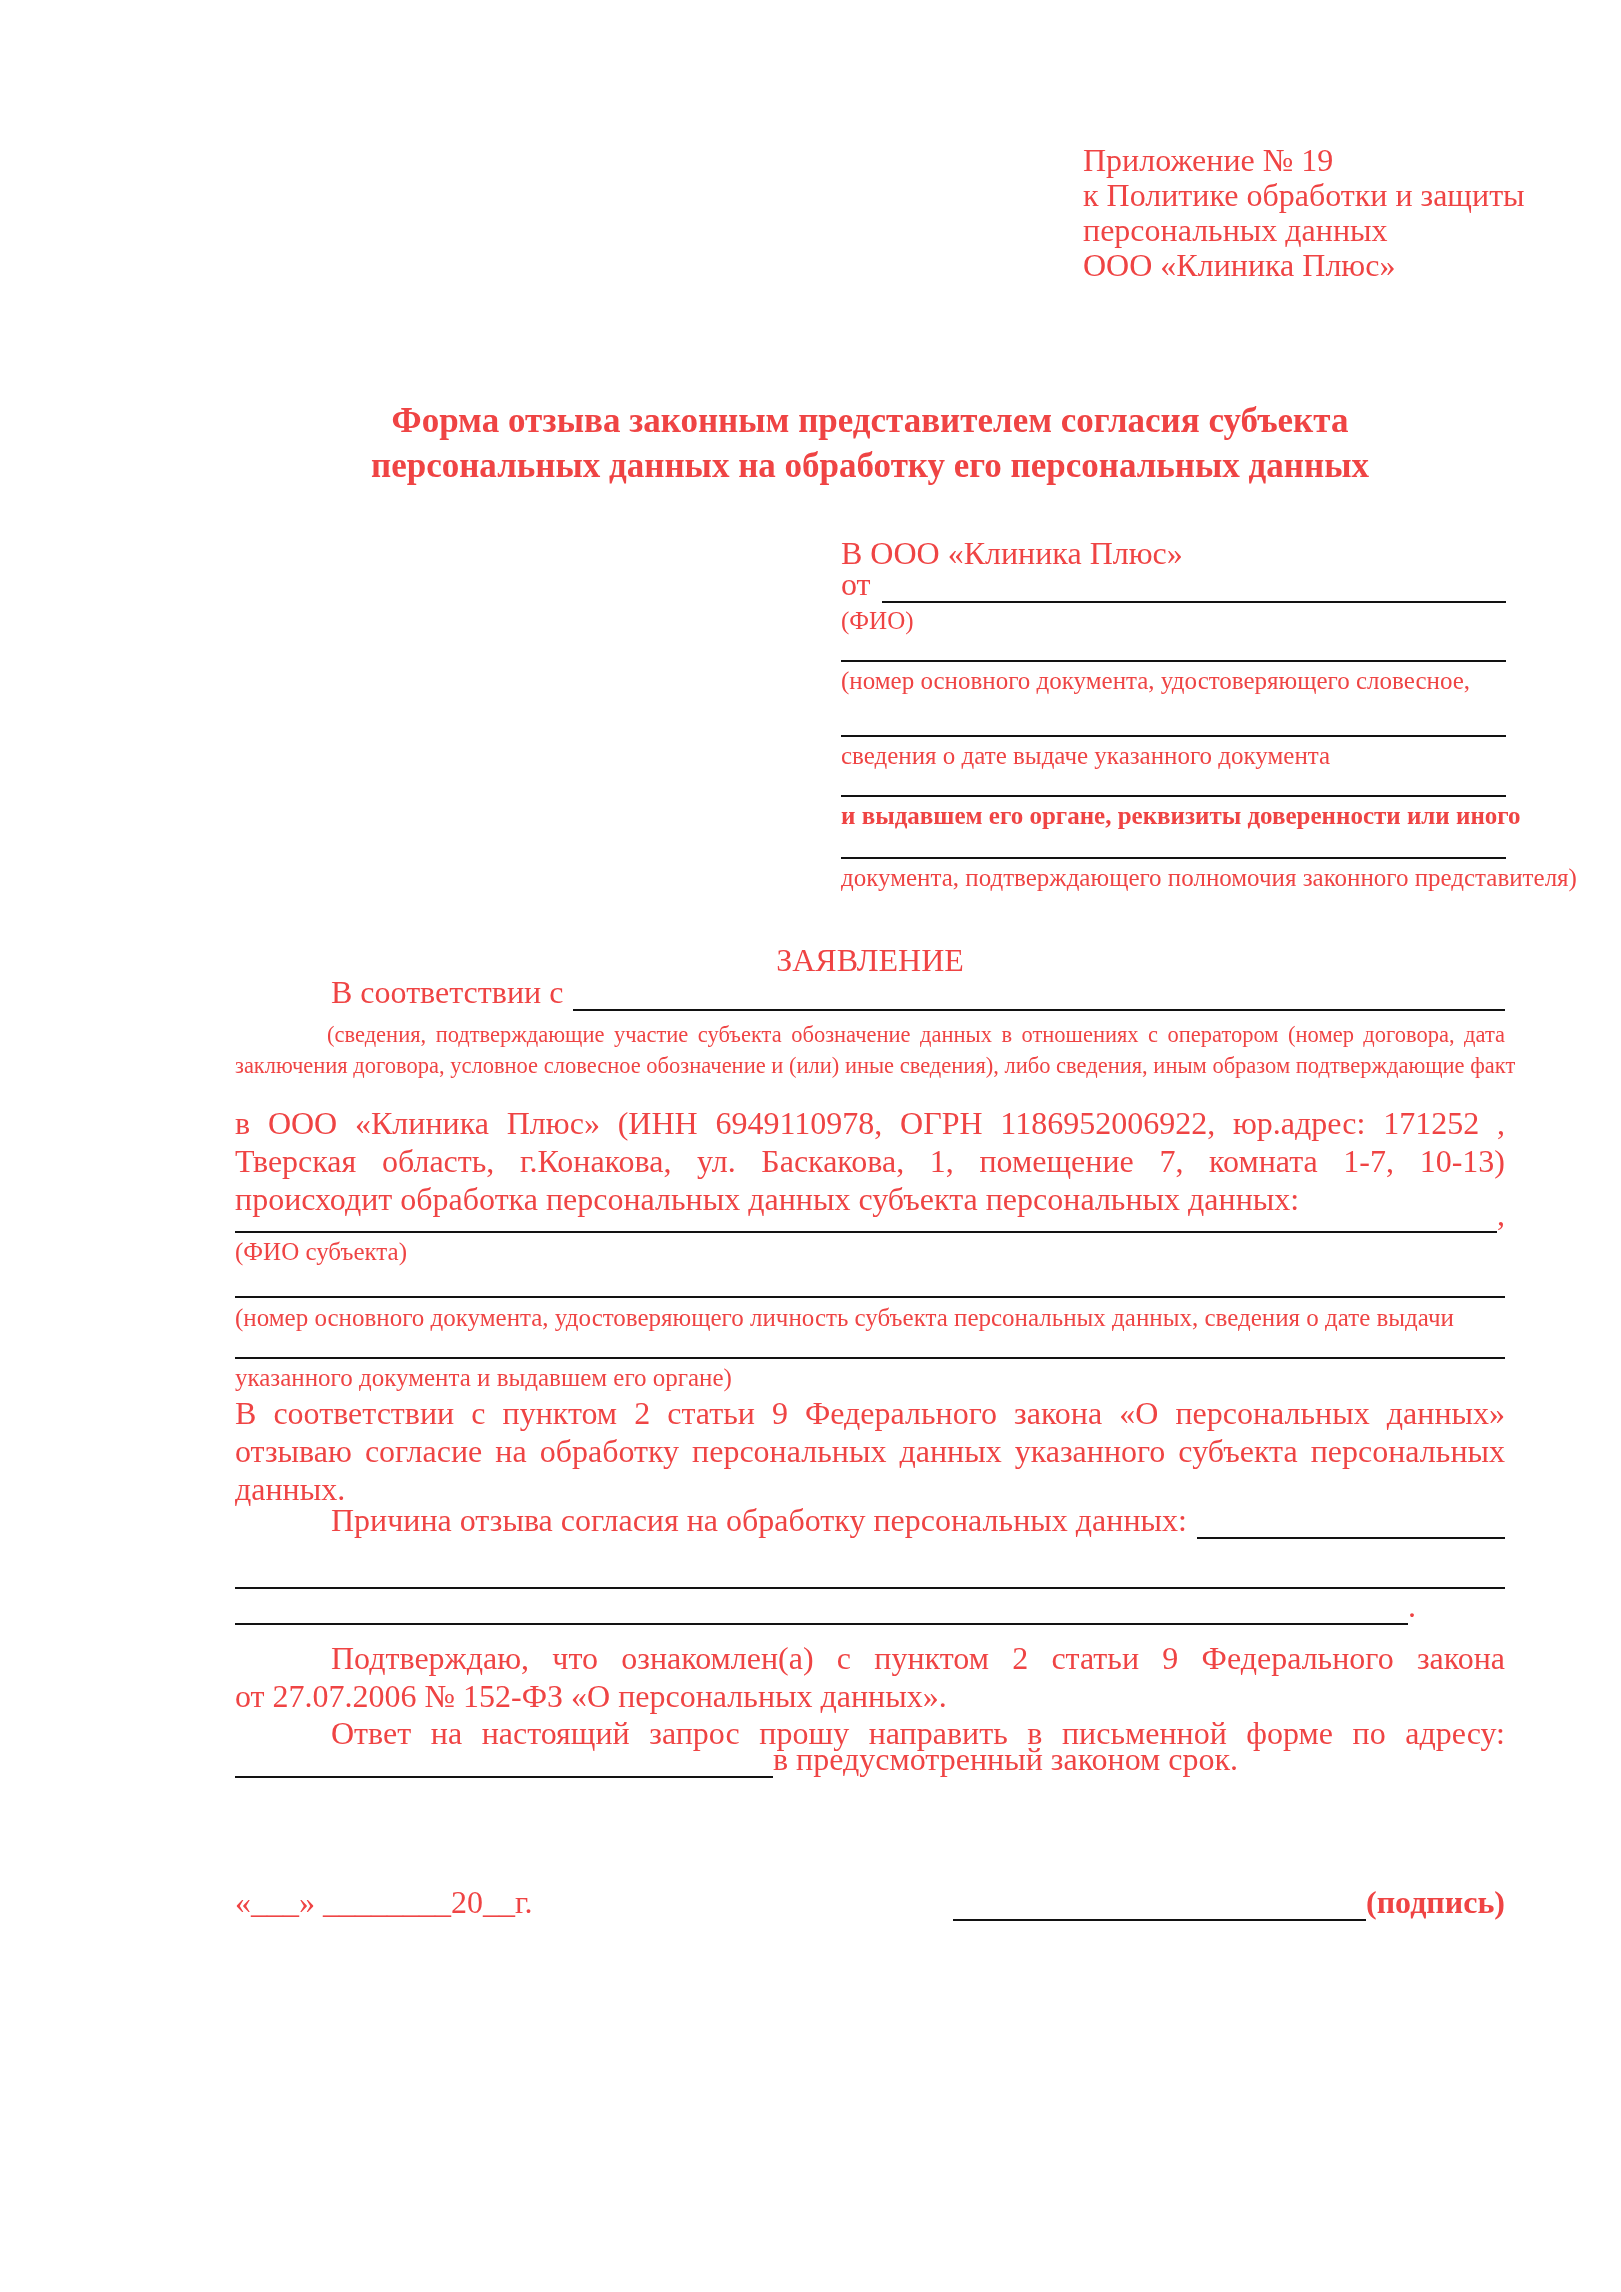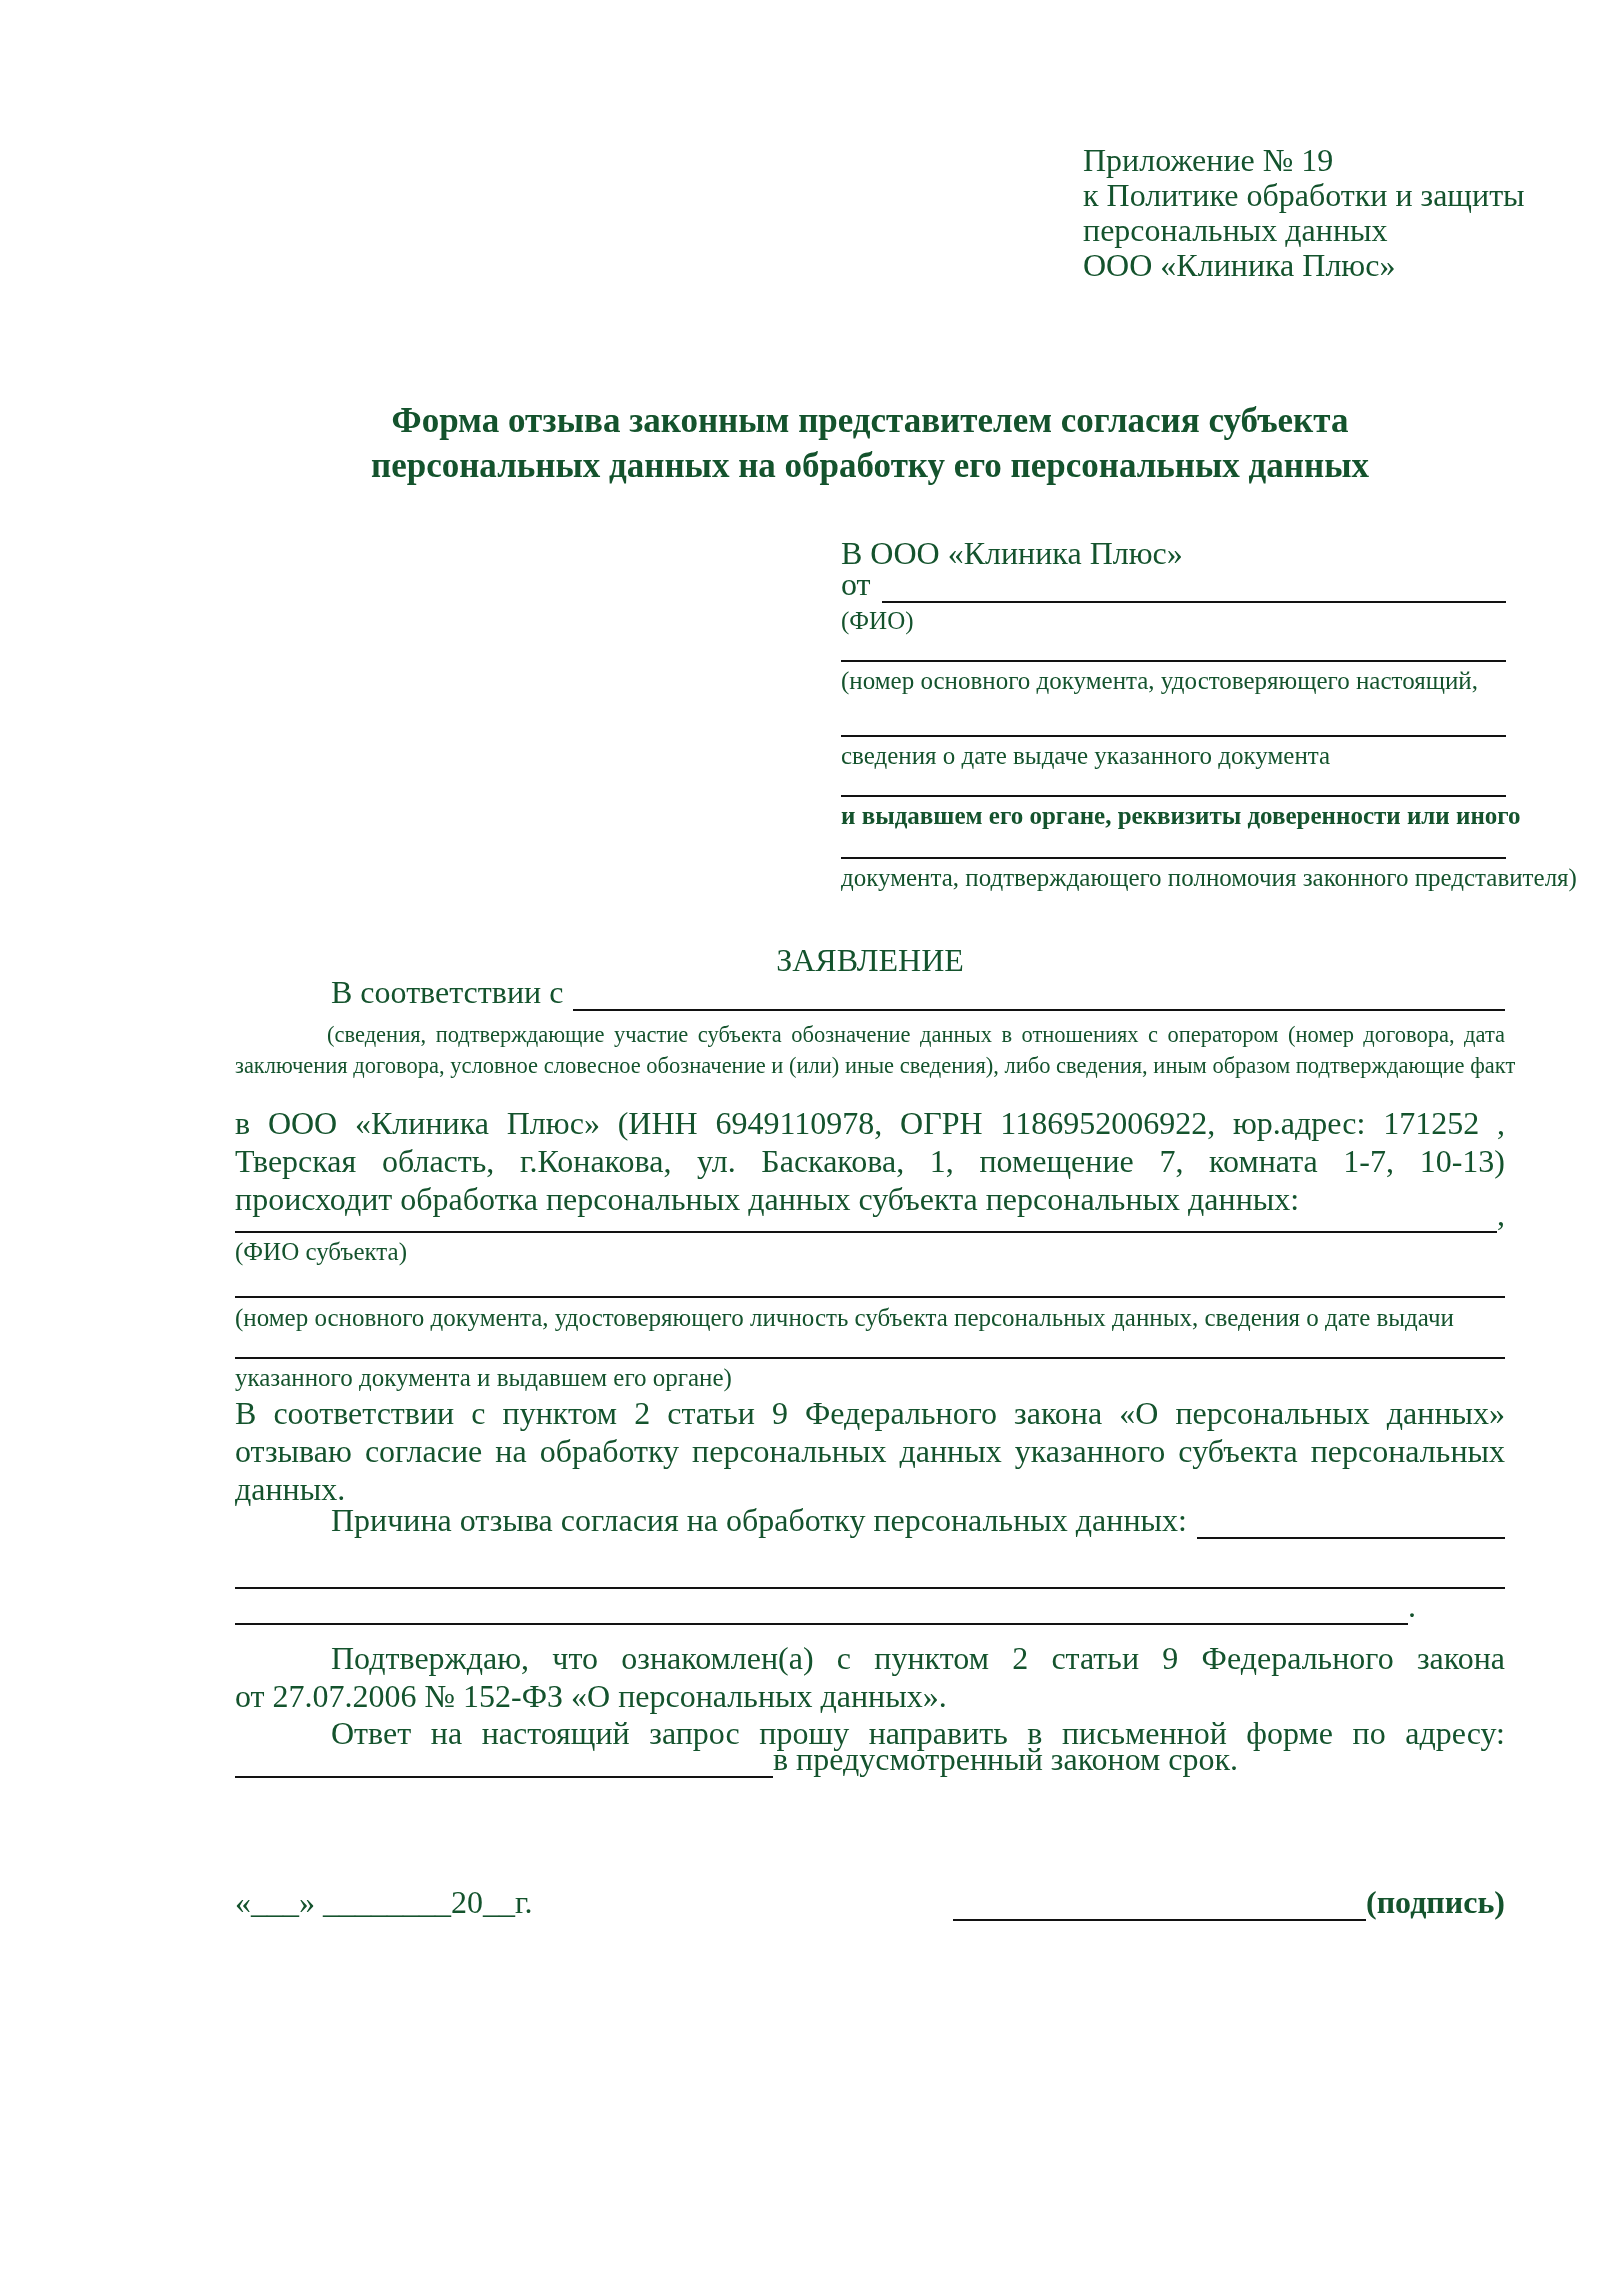--- a/index.html
+++ b/index.html
@@ -1,20 +1,20 @@
 <!DOCTYPE html>
 <html lang="ru"><head>
 <meta charset="utf-8">
 <style>
   html,body{margin:0;padding:0;background:#ffffff;}
   .page{
     position:relative;
     width:1621px;height:2293px;
     background:#ffffff;
-    color:#14532d;
+    color:#ef4444;
     font-family:"Liberation Serif","DejaVu Serif",serif;
     font-size:32px;
     overflow:hidden;
   }
   .abs{position:absolute;}
 
   
   .row{display:flex;align-items:flex-end;box-sizing:border-box;}
   .fill{flex:1;border-bottom:2.9px solid #121212;height:1.05em;}
   .ul{border-bottom:2.9px solid #121212;box-sizing:border-box;}
@@ -93,21 +93,21 @@
 
   <div class="abs" id="org">В ООО «Клиника Плюс»</div>
 
   <div class="abs row" id="from-row">
     <span class="lbl">от</span>
     <span class="fill"></span>
   </div>
   <div class="abs cap" id="cap-fio">(ФИО)</div>
 
   <div class="abs ul" id="ul-a1"></div>
-  <div class="abs cap" id="cap-a1">(номер основного документа, удостоверяющего настоящий,</div>
+  <div class="abs cap" id="cap-a1">(номер основного документа, удостоверяющего словесное,</div>
 
   <div class="abs ul" id="ul-a2"></div>
   <div class="abs cap" id="cap-a2">сведения о дате выдаче указанного документа</div>
 
   <div class="abs ul" id="ul-a3"></div>
   <div class="abs cap" id="cap-a3">и выдавшем его органе, реквизиты доверенности или иного</div>
 
   <div class="abs ul" id="ul-a4"></div>
   <div class="abs cap" id="cap-a4">документа, подтверждающего полномочия законного представителя)</div>
 

